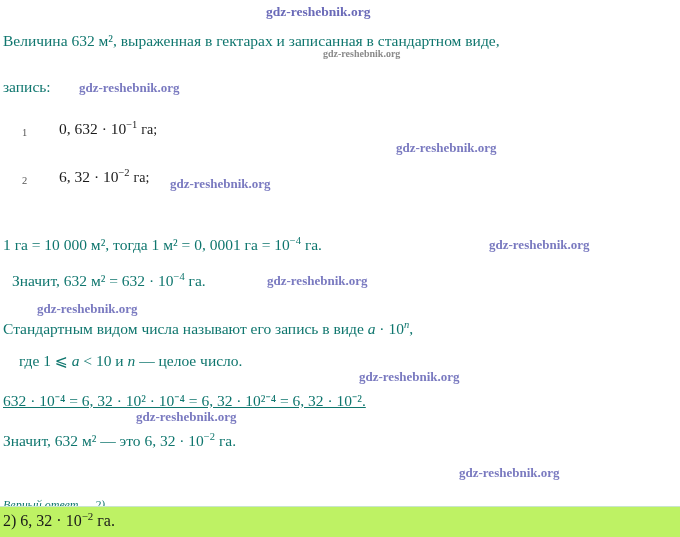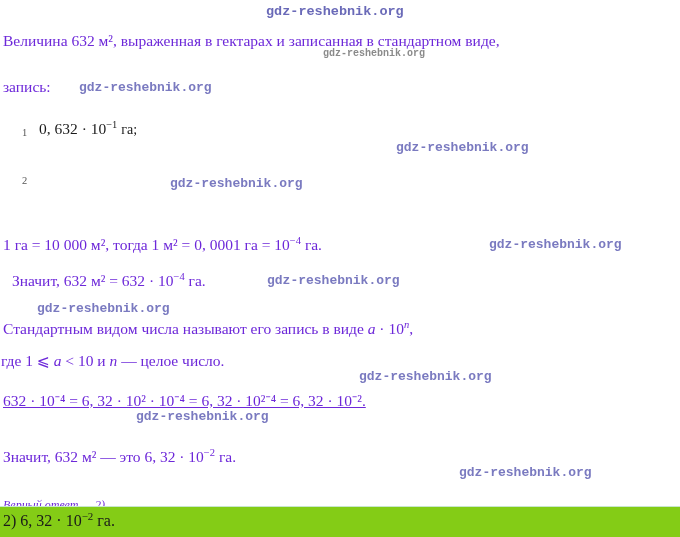--- a/index.html
+++ b/index.html
@@ -16,21 +16,21 @@
     overflow: hidden;
   }
   .page {
     position: relative;
     width: 680px;
     height: 537px;
   }
   
   .wm {
     position: absolute;
-    font-family: Liberation Mono, monospace;
+    font-family: Liberation Serif, serif;
     font-weight: bold;
     font-size: 13px;
     color: #7a7ac0;
     white-space: nowrap;
     letter-spacing: 0px;
   }
   .wm.small {
     font-size: 10px;
     color: #8a8a8a;
     font-weight: bold;
@@ -38,48 +38,49 @@
   .wm.top {
     font-size: 13.5px;
     color: #6a6ab8;
   }
   
   .line {
     position: absolute;
     white-space: nowrap;
     font-size: 15.5px;
     font-family: "Liberation Serif", serif;
-    color: #6d28d9;
+    color: #0f766e;
   }
   .mathit {
     font-style: italic;
     font-family: "Liberation Serif", serif;
   }
   sup {
     font-size: 0.68em;
     vertical-align: super;
     line-height: 0;
   }
   .item {
     position: absolute;
     white-space: nowrap;
     font-size: 15.5px;
+    margin-left: 20px;
   }
   .item-idx {
     font-size: 10.5px;
     color: #555555;
     position: absolute;
   }
   .answerbox {
     position: absolute;
     left: 0px;
     top: 506px;
     width: 680px;
     height: 31px;
-    background: #84cc16;
+    background: #bef264;
     border-top: 1px solid #c8e6cc;
     box-sizing: border-box;
   }
   .answerbox .atext {
     position: absolute;
     left: 3px;
     top: 5px;
     font-size: 16px;
     white-space: nowrap;
   }
@@ -104,41 +105,45 @@
   <div class="line" style="left:3px; top:32px;">Величина 632 м², выраженная в гектарах и записанная в стандартном виде,</div>
   <div class="line" style="left:3px; top:78px;">запись:</div>
 
   <div class="item-idx" style="left:22px; top:127px;">1</div>
   <div class="item" style="left:39px; top:120px;">
     <span>0, 632 · 10</span><sup>−1</sup>
     <span style="font-size:14px;">га;</span>
   </div>
 
   <div class="item-idx" style="left:22px; top:175px;">2</div>
+  <div class="item" style="left:39px; top:168px;">
+    <span>6, 32 · 10</span><sup>−2</sup>
+    <span style="font-size:14px;">га;</span>
+  </div>
 
 
   <div class="line" style="left:3px; top:236px;">
     <span>1 га = 10 000 м², тогда 1 м² = 0, 0001 га = 10</span><sup>−4</sup><span> га.</span>
   </div>
 
   <div class="line" style="left:12px; top:272px;">
     <span>Значит, 632 м² = 632 · 10</span><sup>−4</sup><span> га.</span>
   </div>
 
   <div class="line" style="left:3px; top:312px;margin-top:8px;">
     <span>Стандартным видом числа называют его запись в виде </span><span class="mathit">a</span><span> · 10</span><sup class="mathit">n</sup><span>,</span>
   </div>
 
-  <div class="line" style="left:1px; top:352px;">
+  <div class="line" style="left:19px; top:352px;">
     <span>где 1 ⩽ </span><span class="mathit">a</span><span> &lt; 10 и </span><span class="mathit">n</span><span> — целое число.</span>
   </div>
 
   <div class="line" style="left:3px; top:389px;text-decoration:underline;">632 · 10⁻⁴ = 6, 32 · 10² · 10⁻⁴ = 6, 32 · 10²⁻⁴ = 6, 32 · 10⁻².</div>
 
-  <div class="line" style="left:3px; top:432px;margin-top:16px;">
+  <div class="line" style="left:3px; top:432px;">
     <span>Значит, 632 м² — это 6, 32 · 10</span><sup>−2</sup><span> га.</span>
   </div>
 
   <div class="line" style="left:3px; top:498px; font-size:12px;font-style:italic;">Верный ответ — 2).</div>
 
   <div class="answerbox">
     <div class="atext">
       <span>2) 6, 32 · 10</span><sup>−2</sup><span> га.</span>
     </div>
   </div>

